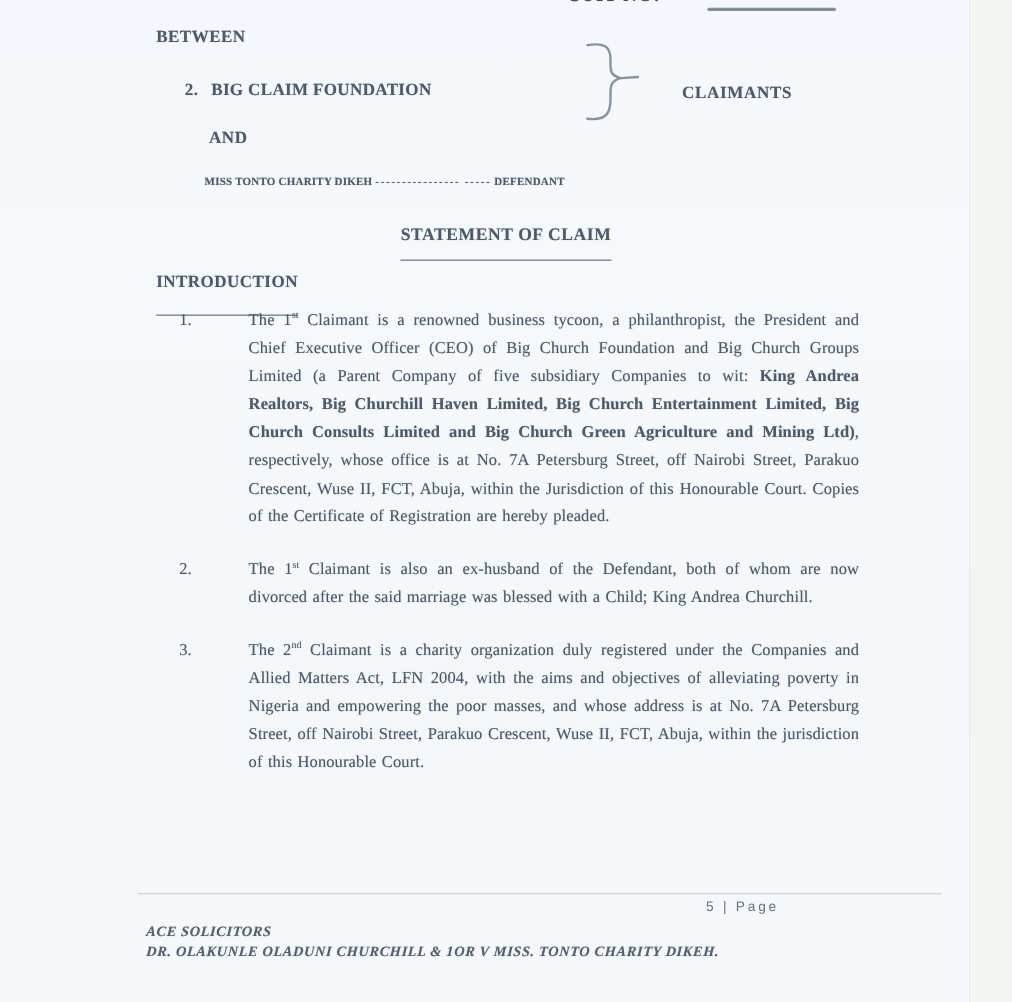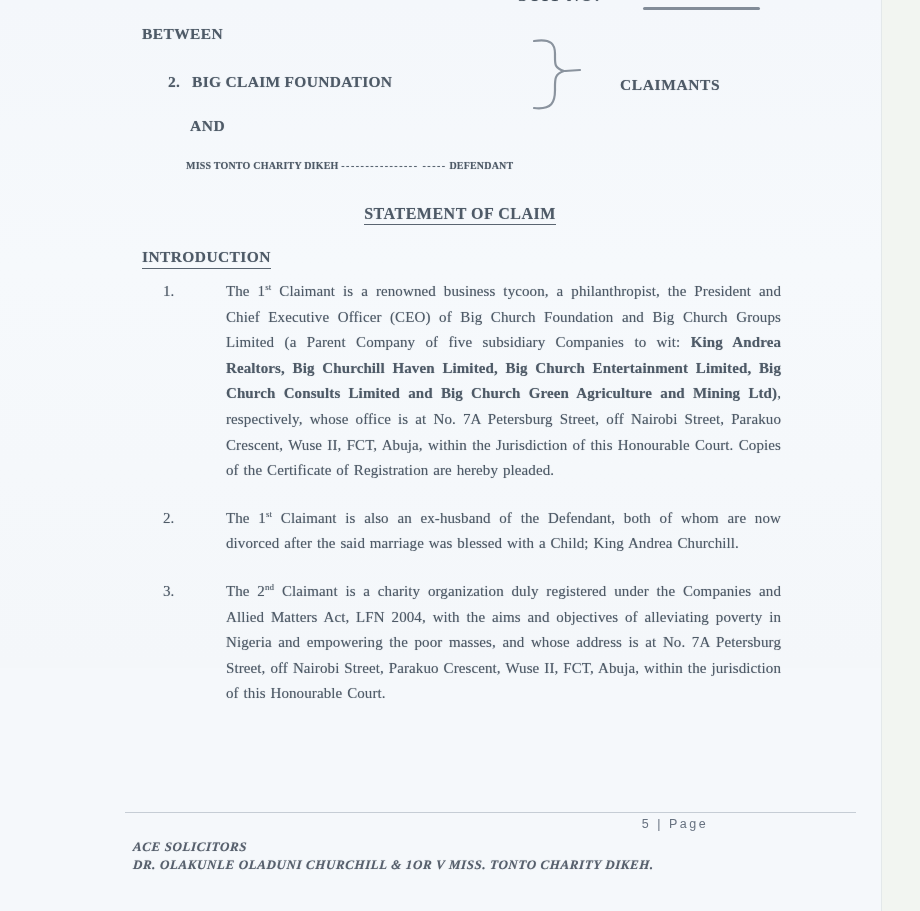--- a/index.html
+++ b/index.html
@@ -32,24 +32,24 @@
   .claimant-num{display:inline-block;width:24px;}
   .claimants-label{left:620px;top:76px;font-size:15.5px;letter-spacing:.6px;}
   .and-label{left:142px;top:117px;font-size:15.5px;letter-spacing:.5px;margin-left:48px;}
   .defendant-line{left:150px;top:160px;font-size:10px;letter-spacing:.2px;margin-left:36px;}
   .dashes{letter-spacing:1.5px;font-weight:bold;}
   
   .doc-title{
     position:absolute;left:0;top:205px;width:920px;text-align:center;
     font-size:16px;font-weight:bold;letter-spacing:.5px;
   }
-  .doc-title span{border-bottom:1.6px solid #5a6571;padding-bottom:2px;}
+  .doc-title span{border-bottom:1.6px solid #5a6571;padding-bottom:14px;}
   .section-heading{
     position:absolute;left:142px;top:248px;font-size:15.5px;font-weight:bold;
-    letter-spacing:.4px;border-bottom:1.6px solid #5a6571;padding-bottom:2px;
+    letter-spacing:.4px;border-bottom:1.6px solid #5a6571;padding-bottom:20px;
   }
   
   .para-list{position:absolute;left:163px;top:279px;width:618px;}
   .para{display:flex;margin-bottom:22px;}
   .para-num{flex:0 0 27px;font-size:15px;line-height:25.6px;}
   .para-body{
     flex:1;font-size:15px;line-height:25.6px;text-align:justify;
     letter-spacing:.1px;word-spacing:1px;margin-left:36px;
   }
   .para-body sup{font-size:9px;line-height:0;vertical-align:super;}

